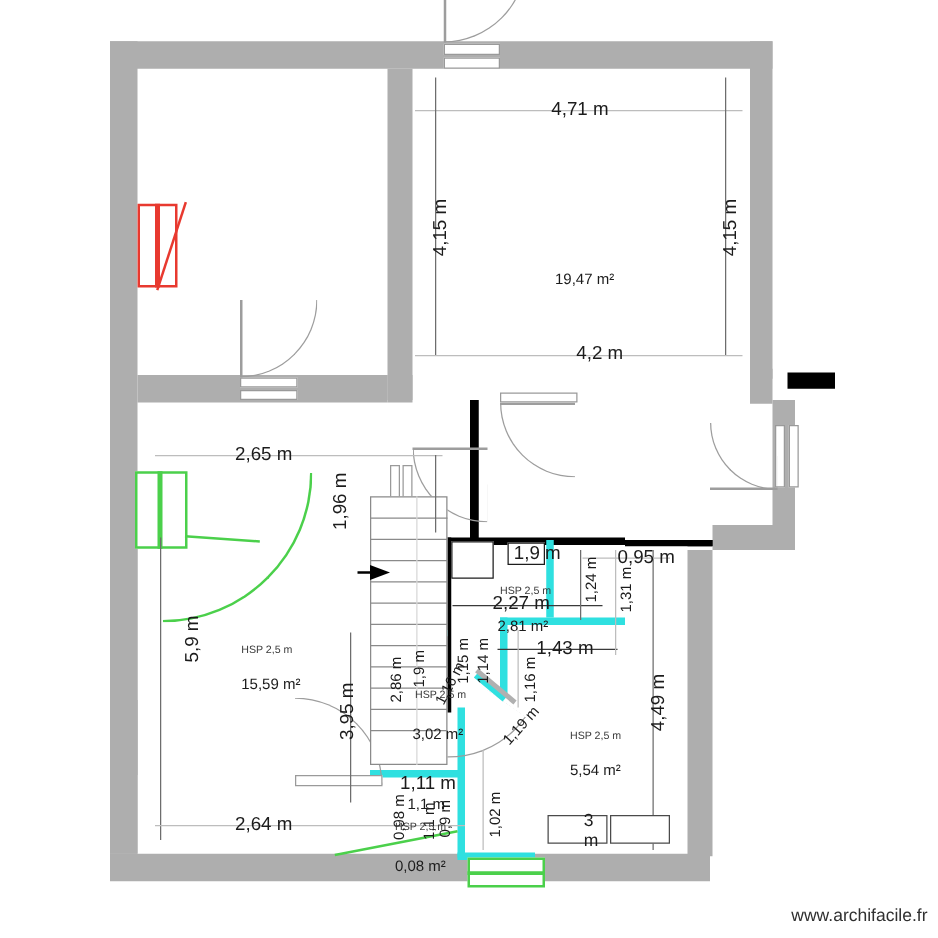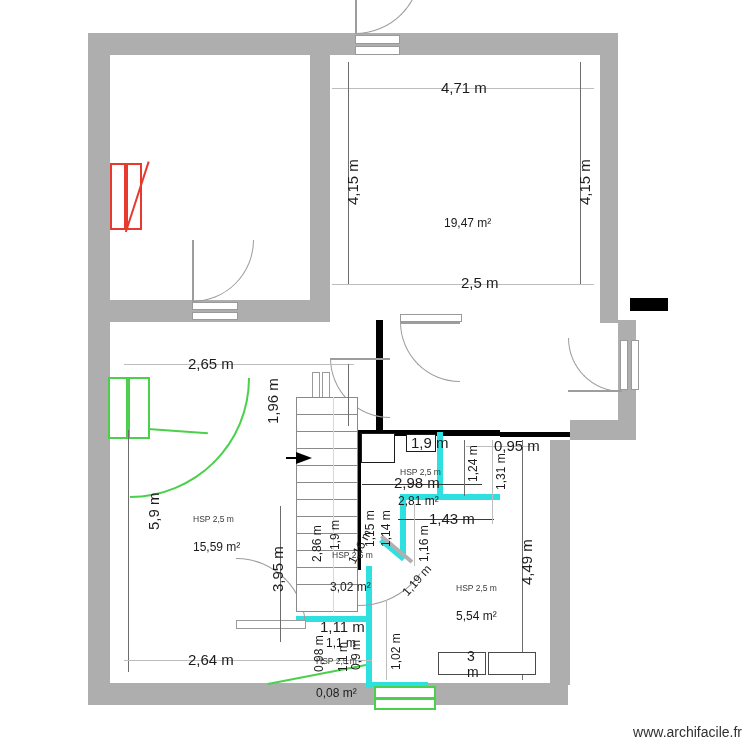--- a/index.html
+++ b/index.html
@@ -173,38 +173,38 @@
   <div class="dimline-dark" style="left:362px;top:484px;width:120px;height:1px;background:#3a3a3a;"></div>
   <div class="dimline-dark" style="left:398px;top:519px;width:96px;height:1px;background:#3a3a3a;"></div>
   <div class="dimline-dark" style="left:522px;top:440px;width:1px;height:240px;"></div>
   <div class="dimline" style="left:466px;top:446px;width:70px;height:1px;"></div>
   <div class="dimline-dark" style="left:464px;top:440px;width:1px;height:56px;"></div>
   <div class="dimline" style="left:492px;top:440px;width:1px;height:84px;"></div>
   <div class="dimline" style="left:414px;top:504px;width:1px;height:62px;"></div>
   <div class="dimline" style="left:386px;top:600px;width:1px;height:80px;"></div>
 
   <div class="lbl dim" style="left:441px;top:80px;">4,71 m</div>
-  <div class="lbl dim" style="left:461px;top:275px;">2,5 m</div>
+  <div class="lbl dim" style="left:461px;top:275px;">4,2 m</div>
   <div class="lbl dim vert" style="left:345px;top:205px;">4,15 m</div>
   <div class="lbl dim vert" style="left:577px;top:205px;">4,15 m</div>
   <div class="lbl area" style="left:444px;top:177px;">19,47 m²</div>
 
   <div class="lbl dim" style="left:188px;top:356px;">2,65 m</div>
   <div class="lbl dim vert" style="left:265px;top:424px;">1,96 m</div>
 
   <div class="lbl dim vert" style="left:146px;top:530px;">5,9 m</div>
   <div class="lbl dim vert" style="left:270px;top:592px;">3,95 m</div>
   <div class="lbl area" style="left:193px;top:501px;">15,59 m²</div>
   <div class="lbl hsp" style="left:193px;top:515px;">HSP 2,5 m</div>
   <div class="lbl dim" style="left:188px;top:652px;">2,64 m</div>
 
   <div class="lbl dim" style="left:411px;top:435px;">1,9 m</div>
   <div class="lbl area" style="left:398px;top:455px;">2,81 m²</div>
   <div class="lbl hsp" style="left:400px;top:468px;">HSP 2,5 m</div>
-  <div class="lbl dim" style="left:394px;top:475px;">2,98 m</div>
+  <div class="lbl dim" style="left:394px;top:475px;">2,27 m</div>
   <div class="lbl dim-sm vert" style="left:467px;top:482px;">1,24 m</div>
   <div class="lbl dim-sm vert" style="left:495px;top:490px;">1,31 m</div>
   <div class="lbl dim" style="left:494px;top:438px;">0,95 m</div>
 
   <div class="lbl dim" style="left:429px;top:511px;">1,43 m</div>
   <div class="lbl dim-sm vert" style="left:418px;top:562px;">1,16 m</div>
 
   <div class="lbl area" style="left:456px;top:570px;">5,54 m²</div>
   <div class="lbl hsp" style="left:456px;top:584px;">HSP 2,5 m</div>
   <div class="lbl dim vert" style="left:519px;top:585px;">4,49 m</div>

